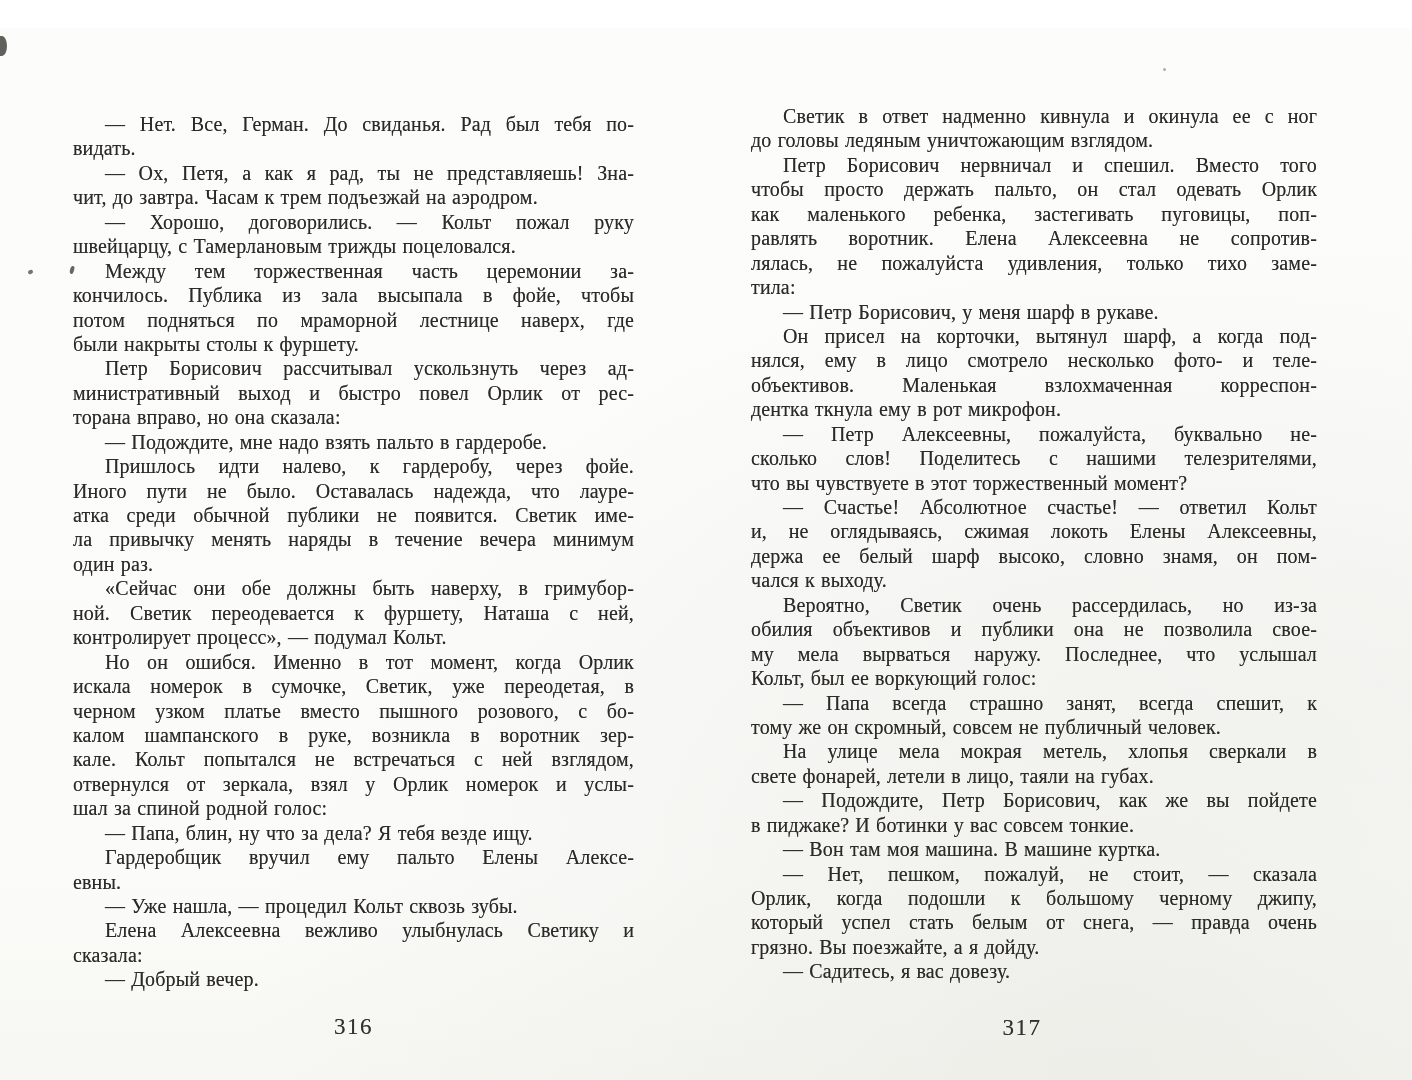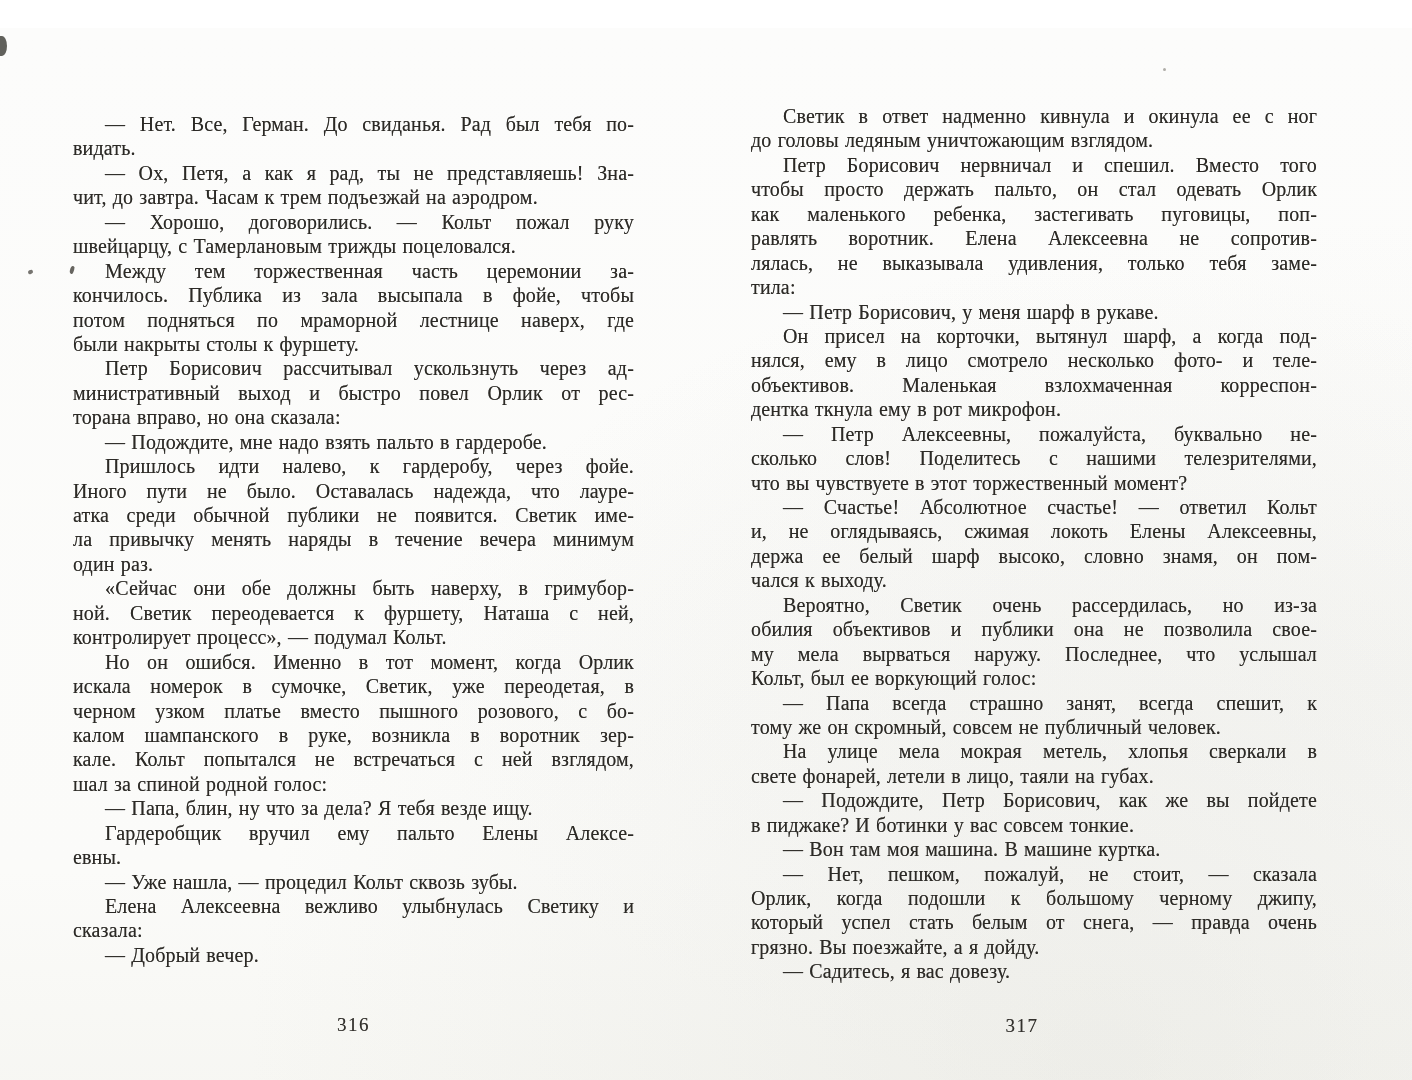--- a/index.html
+++ b/index.html
@@ -25,21 +25,21 @@
     word-spacing:1px;
     text-shadow:0 0 0.5px rgba(44,42,38,0.55);
   }
   .column.left{left:73px;top:84px;width:561px;}
   .column.right{left:751px;top:76px;width:566px;}
   .line{height:24.45px;white-space:normal;text-align:left;}
   .line.jst{text-align:justify;text-align-last:justify;}
   .line.ind{text-indent:32px;}
   .pagenum{
     position:absolute;
-    font-size:19px;
+    font-size:23px;
     letter-spacing:1.5px;
     text-align:center;
     color:#33312d;
     text-shadow:0 0 0.4px rgba(44,42,38,0.5);
   }
   .pagenum.pleft{left:73px;width:561px;top:986px;}
   .pagenum.pright{left:751px;width:566px;top:987px;transform:translateX(-12px);}
   
   .artifact{position:absolute;pointer-events:none;}
   .a-corner{left:0;top:8px;width:7px;height:20px;background:#45453f;border-radius:0 70% 70% 0/0 50% 50% 0;opacity:.85;}
@@ -75,38 +75,39 @@
       <div class="line jst">ла привычку менять наряды в течение вечера минимум</div>
       <div class="line">один раз.</div>
       <div class="line ind jst">«Сейчас они обе должны быть наверху, в гримубор-</div>
       <div class="line jst">ной. Светик переодевается к фуршету, Наташа с ней,</div>
       <div class="line">контролирует процесс», — подумал Кольт.</div>
       <div class="line ind jst">Но он ошибся. Именно в тот момент, когда Орлик</div>
       <div class="line jst">искала номерок в сумочке, Светик, уже переодетая, в</div>
       <div class="line jst">черном узком платье вместо пышного розового, с бо-</div>
       <div class="line jst">калом шампанского в руке, возникла в воротник зер-</div>
       <div class="line jst">кале. Кольт попытался не встречаться с ней взглядом,</div>
+      <div class="line jst">отвернулся от зеркала, взял у Орлик номерок и услы-</div>
       <div class="line">шал за спиной родной голос:</div>
       <div class="line ind">— Папа, блин, ну что за дела? Я тебя везде ищу.</div>
       <div class="line ind jst">Гардеробщик вручил ему пальто Елены Алексе-</div>
       <div class="line">евны.</div>
       <div class="line ind">— Уже нашла, — процедил Кольт сквозь зубы.</div>
       <div class="line ind jst">Елена Алексеевна вежливо улыбнулась Светику и</div>
       <div class="line">сказала:</div>
       <div class="line ind">— Добрый вечер.</div>
     </div>
 
   <div class="column right">
       <div class="line ind jst">Светик в ответ надменно кивнула и окинула ее с ног</div>
       <div class="line">до головы ледяным уничтожающим взглядом.</div>
       <div class="line ind jst">Петр Борисович нервничал и спешил. Вместо того</div>
       <div class="line jst">чтобы просто держать пальто, он стал одевать Орлик</div>
       <div class="line jst">как маленького ребенка, застегивать пуговицы, поп-</div>
       <div class="line jst">равлять воротник. Елена Алексеевна не сопротив-</div>
-      <div class="line jst">лялась, не выказывала удивления, только тебя заме-</div>
+      <div class="line jst">лялась, не пожалуйста удивления, только тихо заме-</div>
       <div class="line">тила:</div>
       <div class="line ind">— Петр Борисович, у меня шарф в рукаве.</div>
       <div class="line ind jst">Он присел на корточки, вытянул шарф, а когда под-</div>
       <div class="line jst">нялся, ему в лицо смотрело несколько фото- и теле-</div>
       <div class="line jst">объективов. Маленькая взлохмаченная корреспон-</div>
       <div class="line">дентка ткнула ему в рот микрофон.</div>
       <div class="line ind jst">— Петр Алексеевны, пожалуйста, буквально не-</div>
       <div class="line jst">сколько слов! Поделитесь с нашими телезрителями,</div>
       <div class="line">что вы чувствуете в этот торжественный момент?</div>
       <div class="line ind jst">— Счастье! Абсолютное счастье! — ответил Кольт</div>

